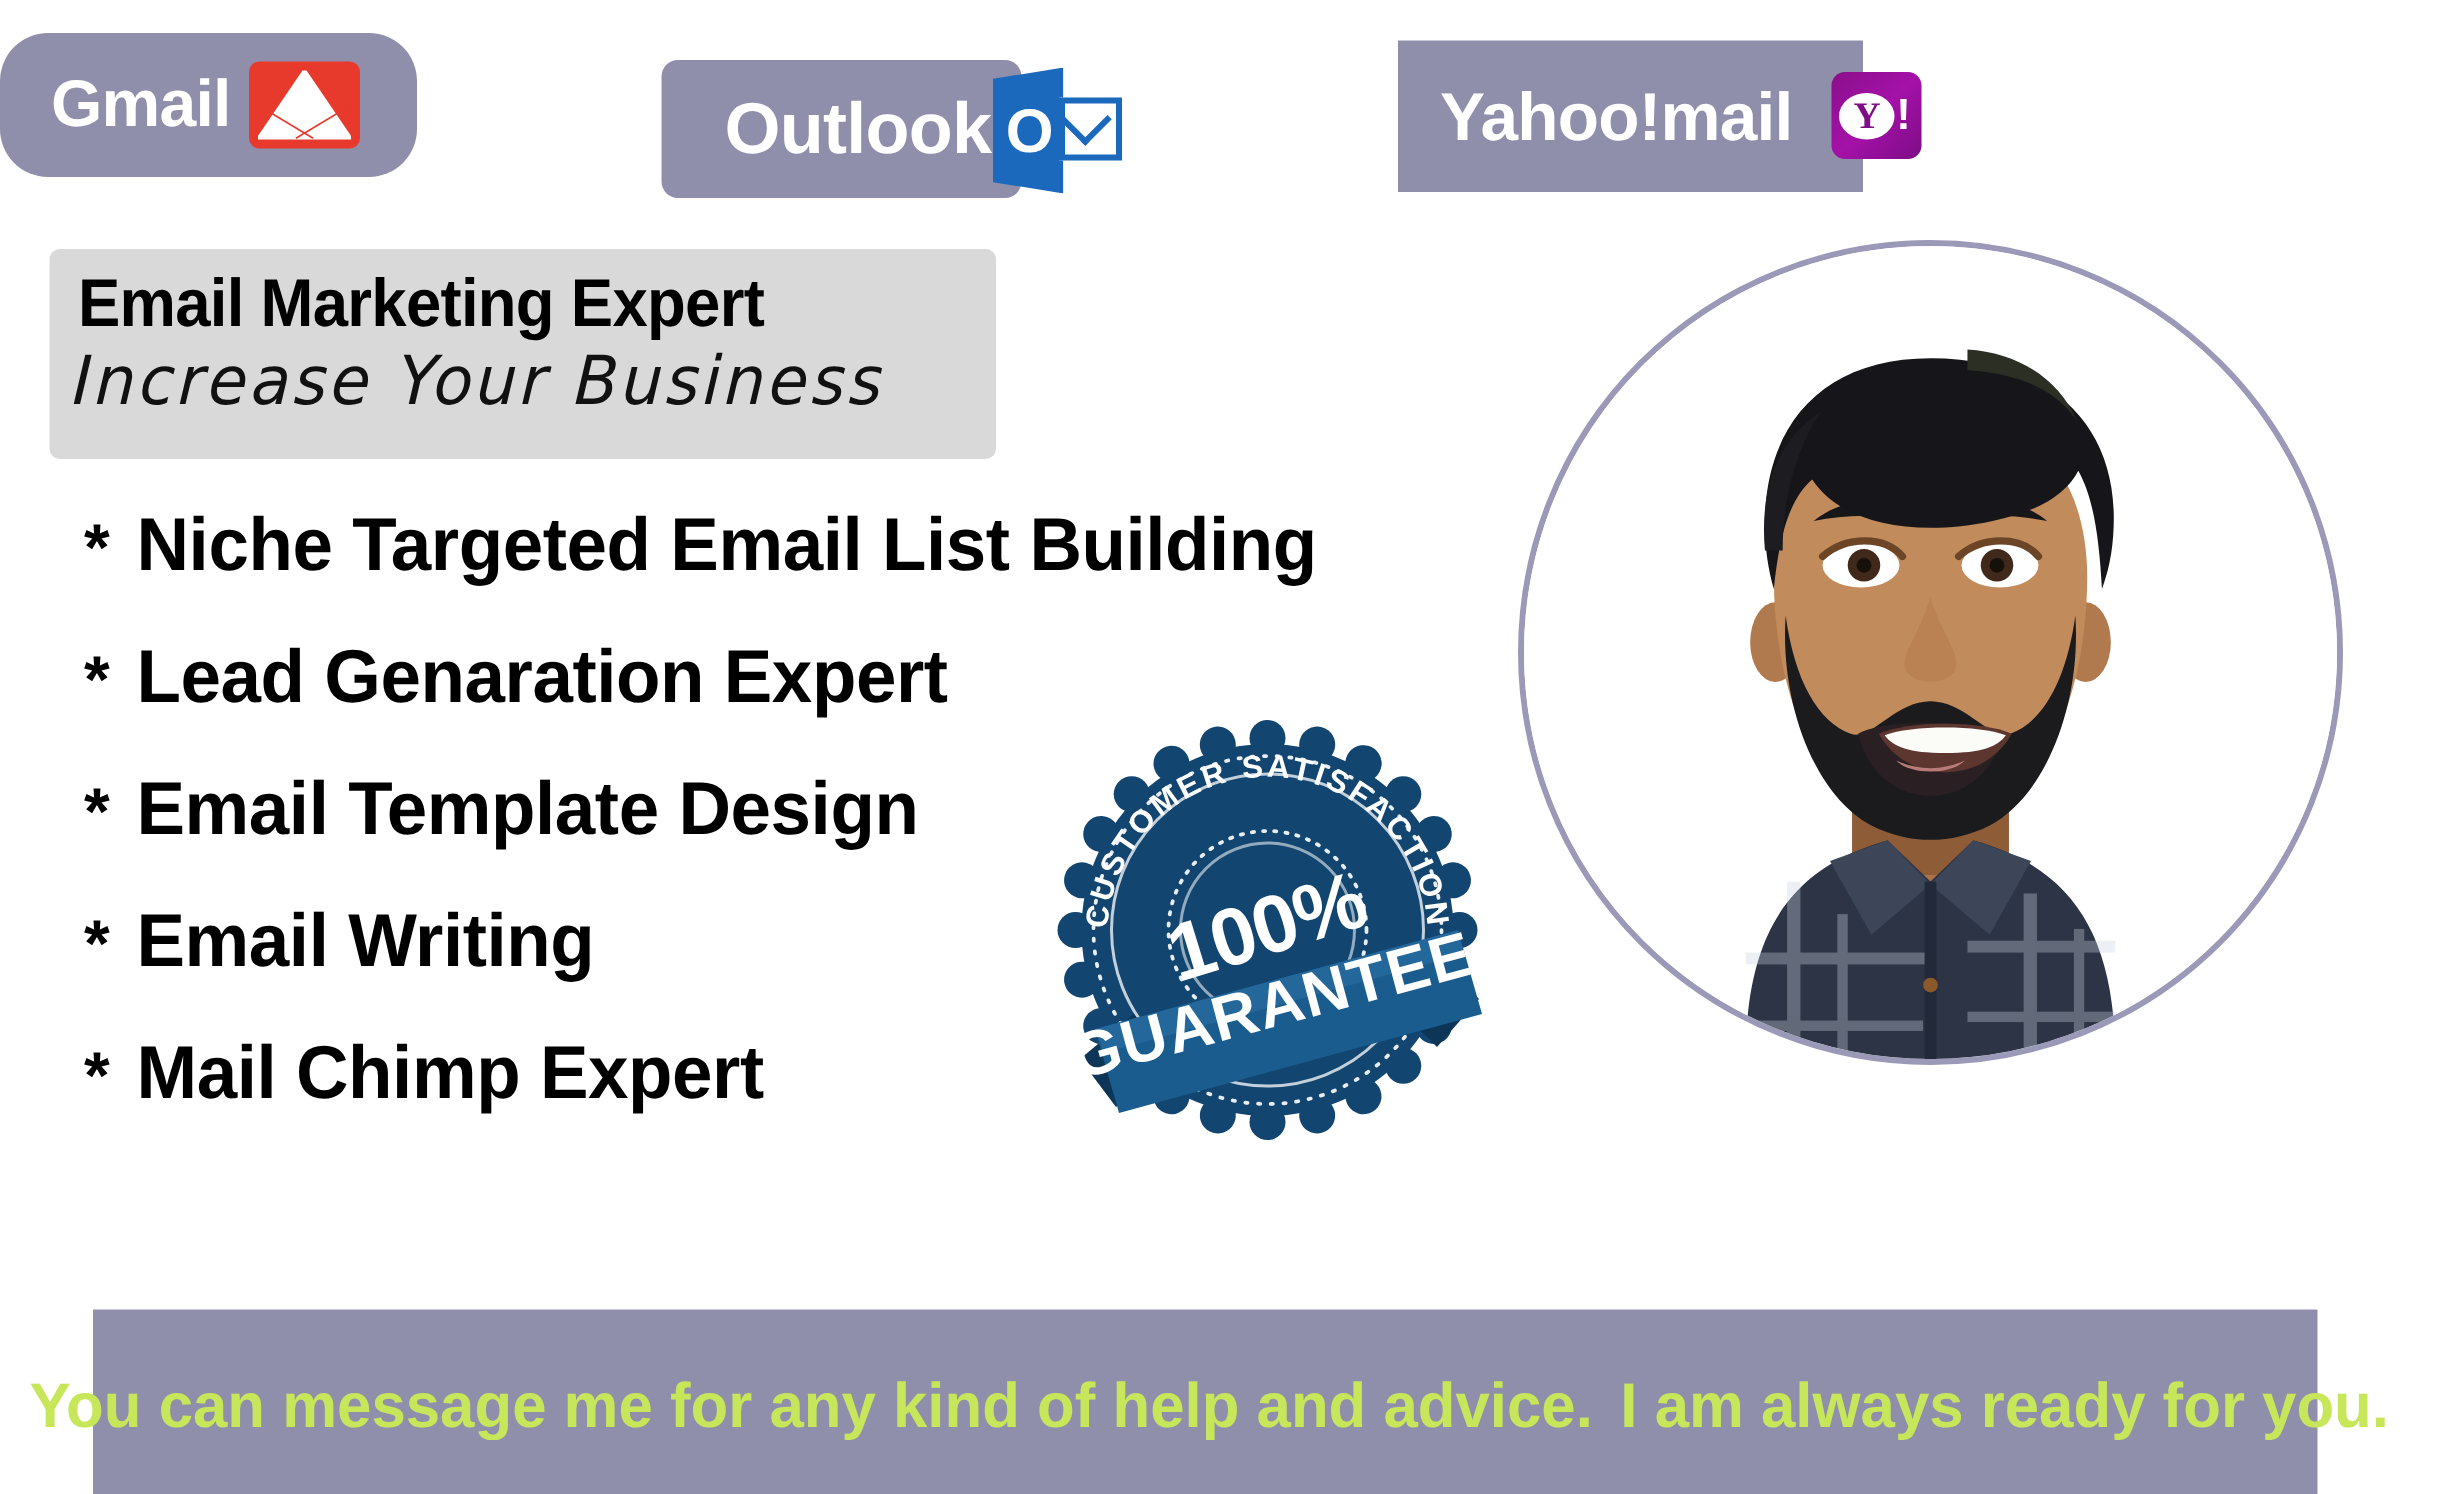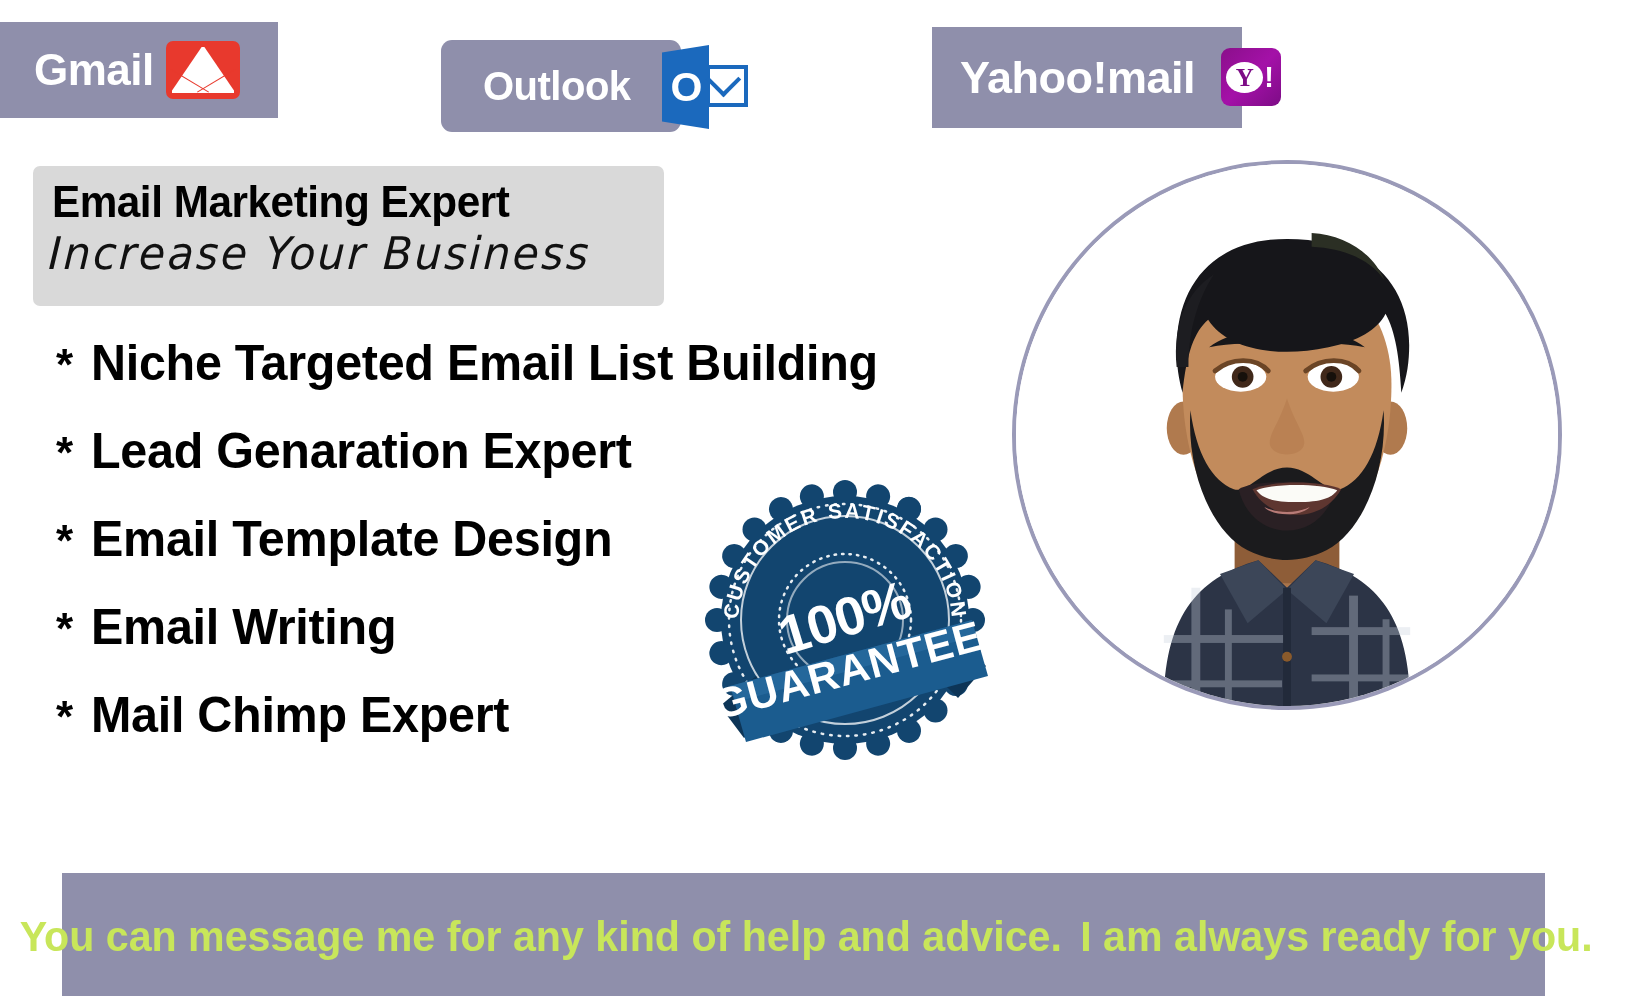--- a/index.html
+++ b/index.html
@@ -29,31 +29,32 @@
     font-weight: bold;
     letter-spacing: -0.5px;
     white-space: nowrap;
   }
 
   #badge-gmail {
     left: 0px; top: 22px;
     width: 278px; height: 96px;
     padding-left: 34px;
     gap: 12px;
+    border-radius: 32px;
   }
   #badge-gmail .badge-label { font-size: 44px; }
 
   #badge-outlook {
     left: 441px; top: 40px;
     width: 240px; height: 92px;
     border-radius: 11px;
     padding-left: 42px;
     gap: 14px;
   }
-  #badge-outlook .badge-label { font-size: 40px; }
+  #badge-outlook .badge-label { font-size: 48px; }
 
   #badge-yahoo {
     left: 932px; top: 27px;
     width: 310px; height: 101px;
     padding-left: 28px;
     gap: 10px;
   }
   #badge-yahoo .badge-label { font-size: 45px; }
 
   

